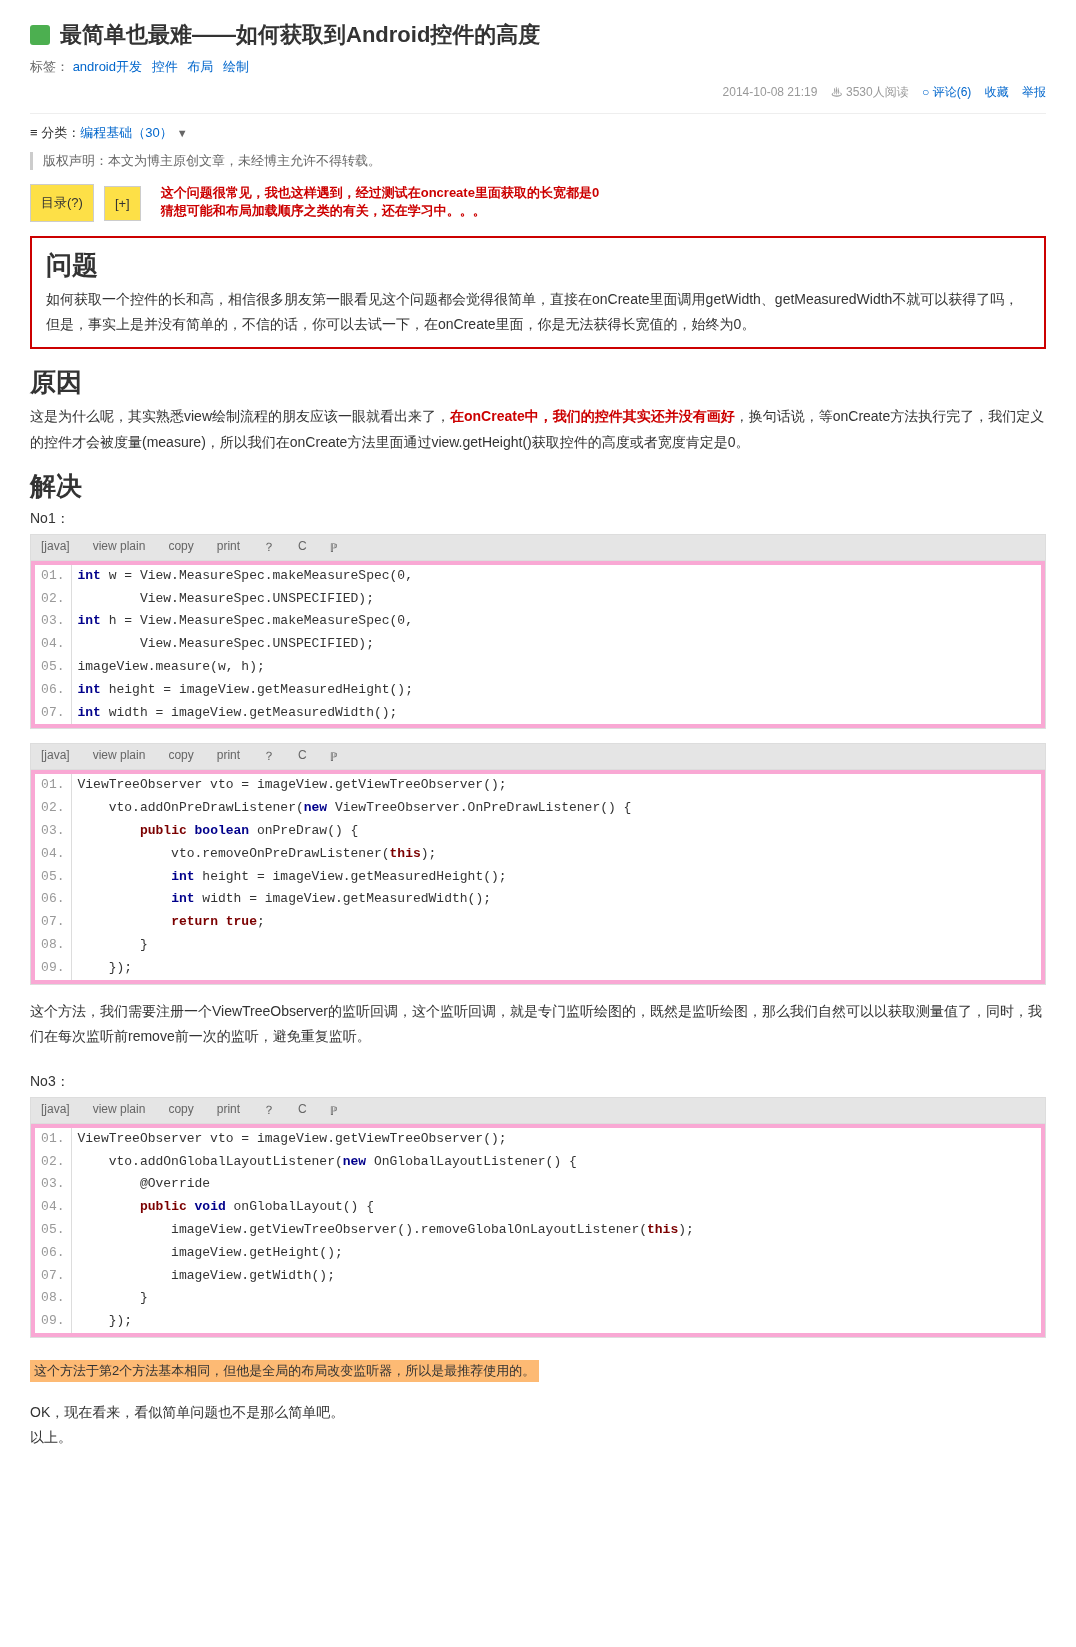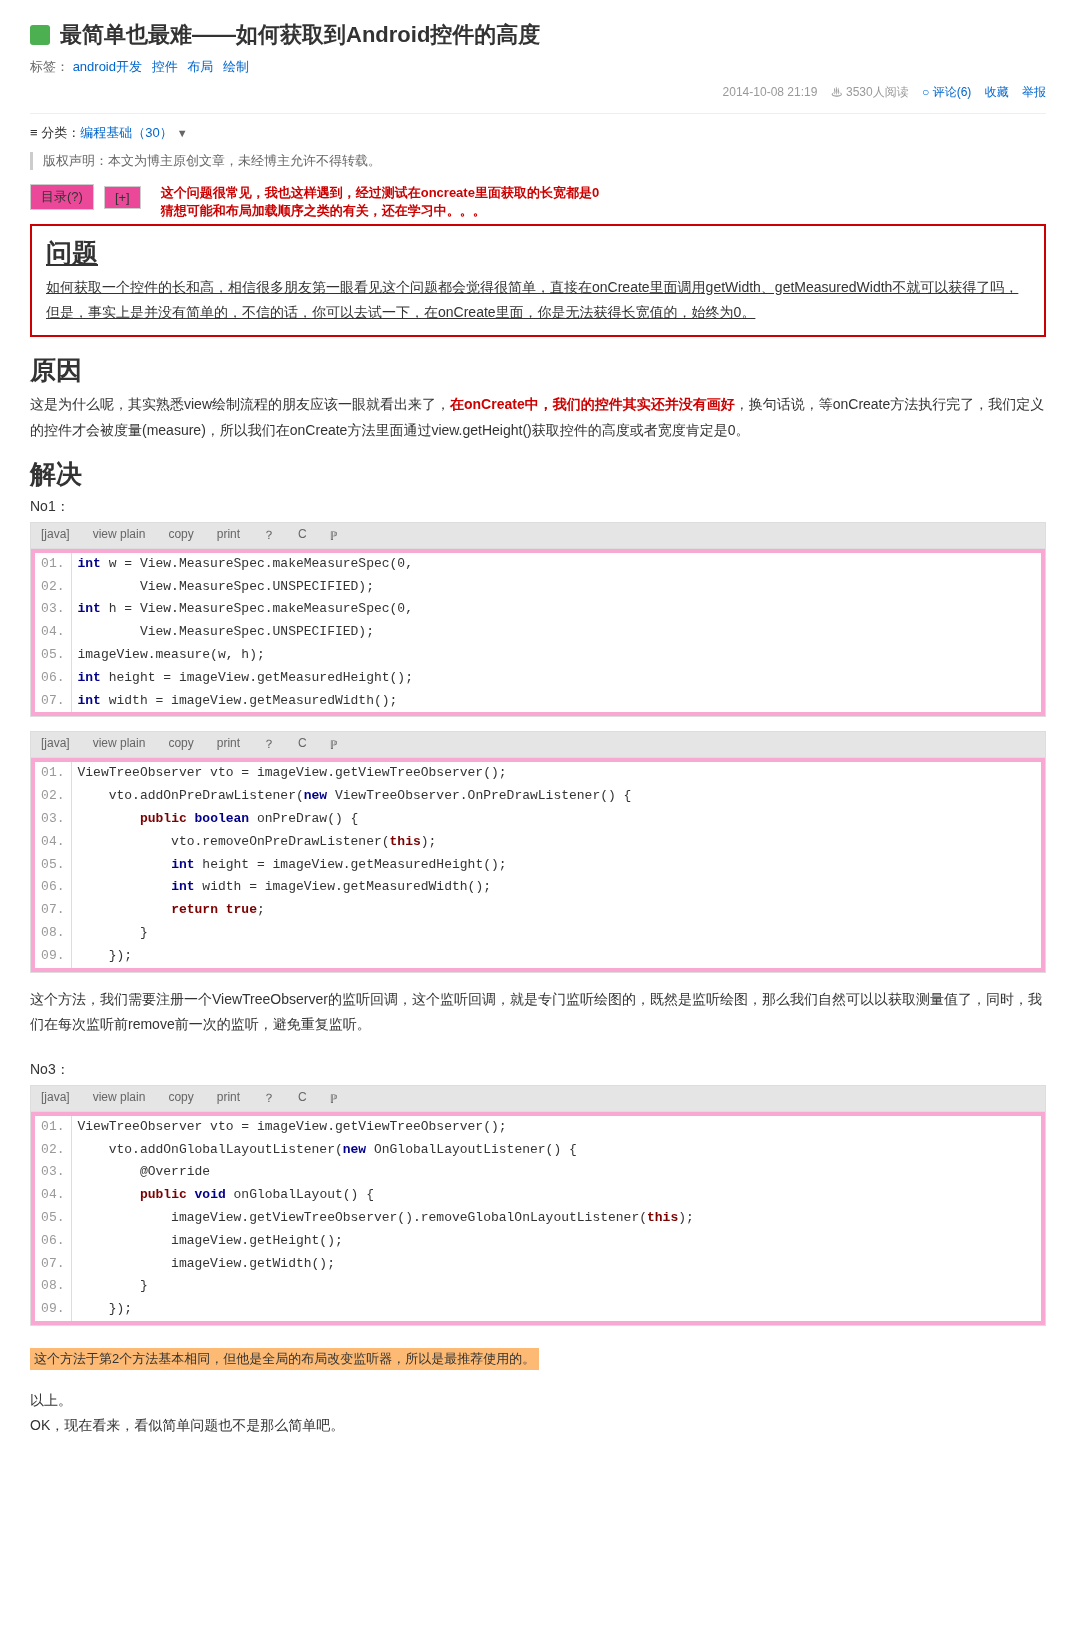--- a/index.html
+++ b/index.html
@@ -61,37 +61,36 @@
       margin-bottom: 14px;
     }
     .toc-bar {
       display: flex;
       align-items: center;
       gap: 10px;
       margin-bottom: 14px;
     }
     .toc-btn {
       border: 1px solid #ccc;
-      padding: 3px 10px;
+      padding: 9px 10px;
       font-size: 13px;
       cursor: pointer;
-      background: #ec4899;
+      background: #fde047;
       color: #333;
     }
     .comment-highlight {
       color: #cc0000;
       font-size: 13px;
       font-weight: bold;
     }
     .section-box {
       border: 2px solid #cc0000;
       padding: 10px 14px;
       margin-bottom: 16px;
       position: relative;
-      text-decoration: underline;
     }
     .section-title {
       font-size: 26px;
       font-weight: bold;
       color: #333;
       margin-bottom: 4px;
     }
     .section-content {
       font-size: 14px;
       line-height: 1.8;
@@ -416,16 +415,16 @@
       </tbody>
         </table>
     </div>
   </div>
 
   <div style="margin:10px 0;">
     <span class="pink-highlight">这个方法于第2个方法基本相同，但他是全局的布局改变监听器，所以是最推荐使用的。</span>
   </div>
 
   <div class="final-note">
+    <div>OK，现在看来，看似简单问题也不是那么简单吧。</div>
     <div>以上。</div>
-    <div>OK，现在看来，看似简单问题也不是那么简单吧。</div>
   </div>
 </div>
 
 </body></html>

